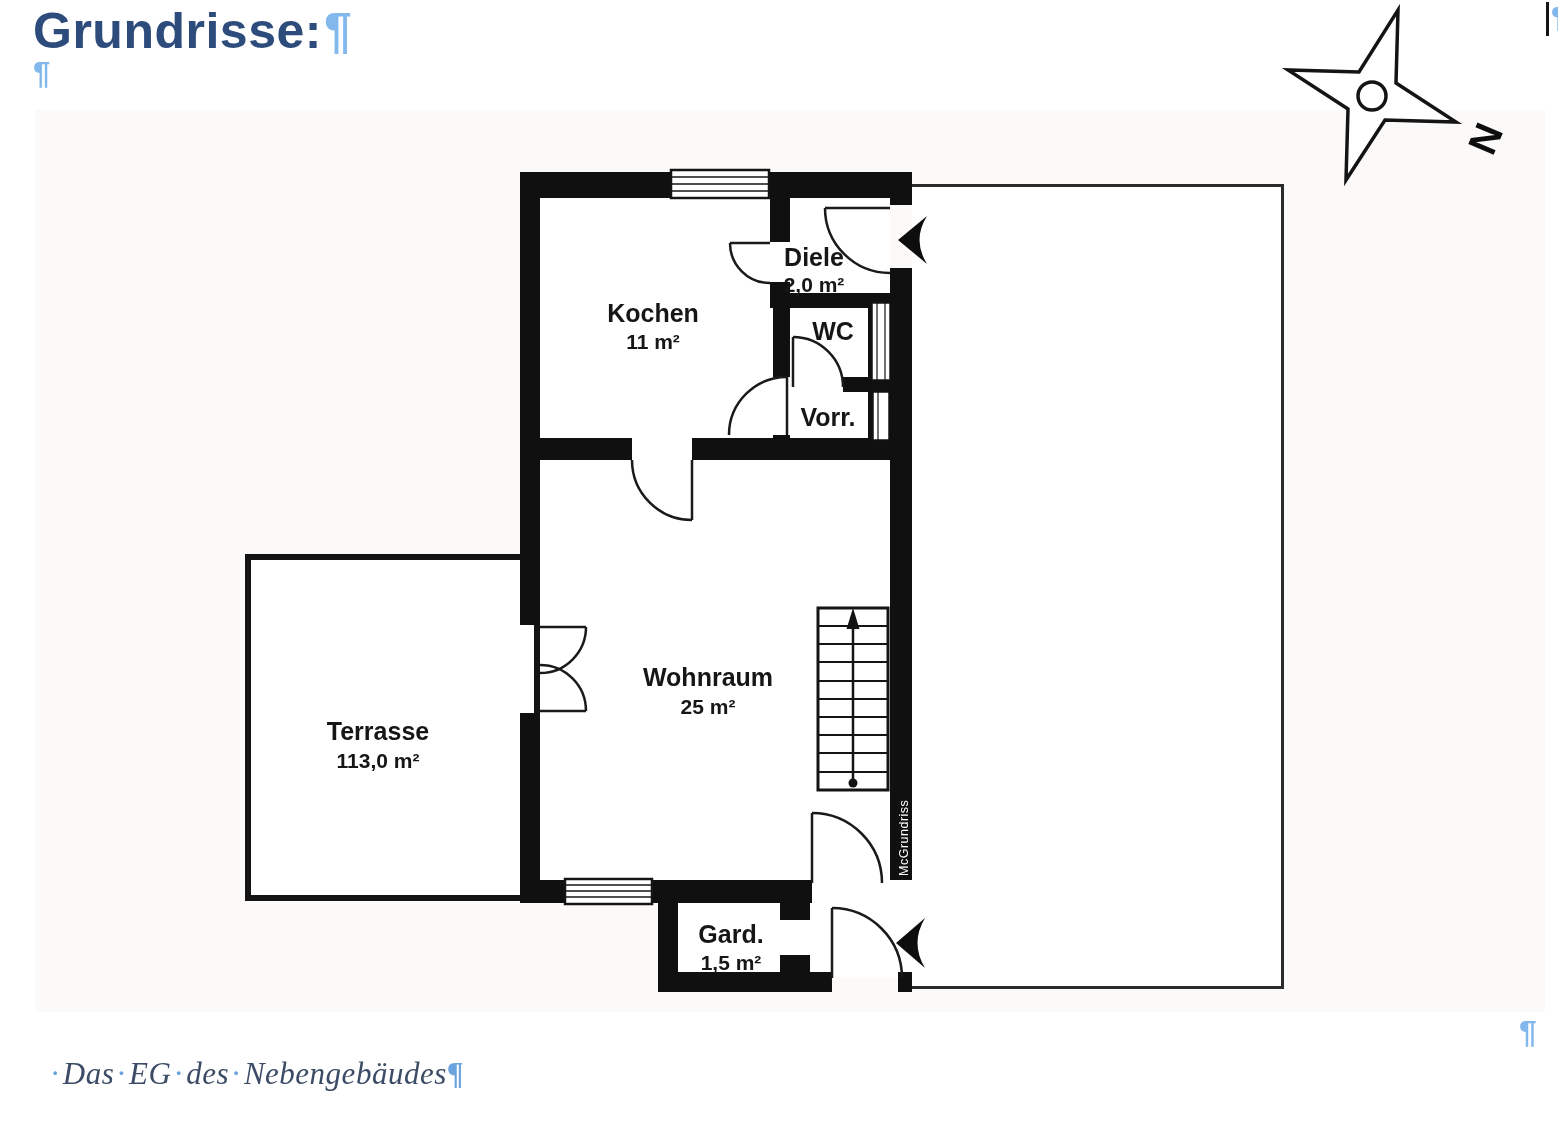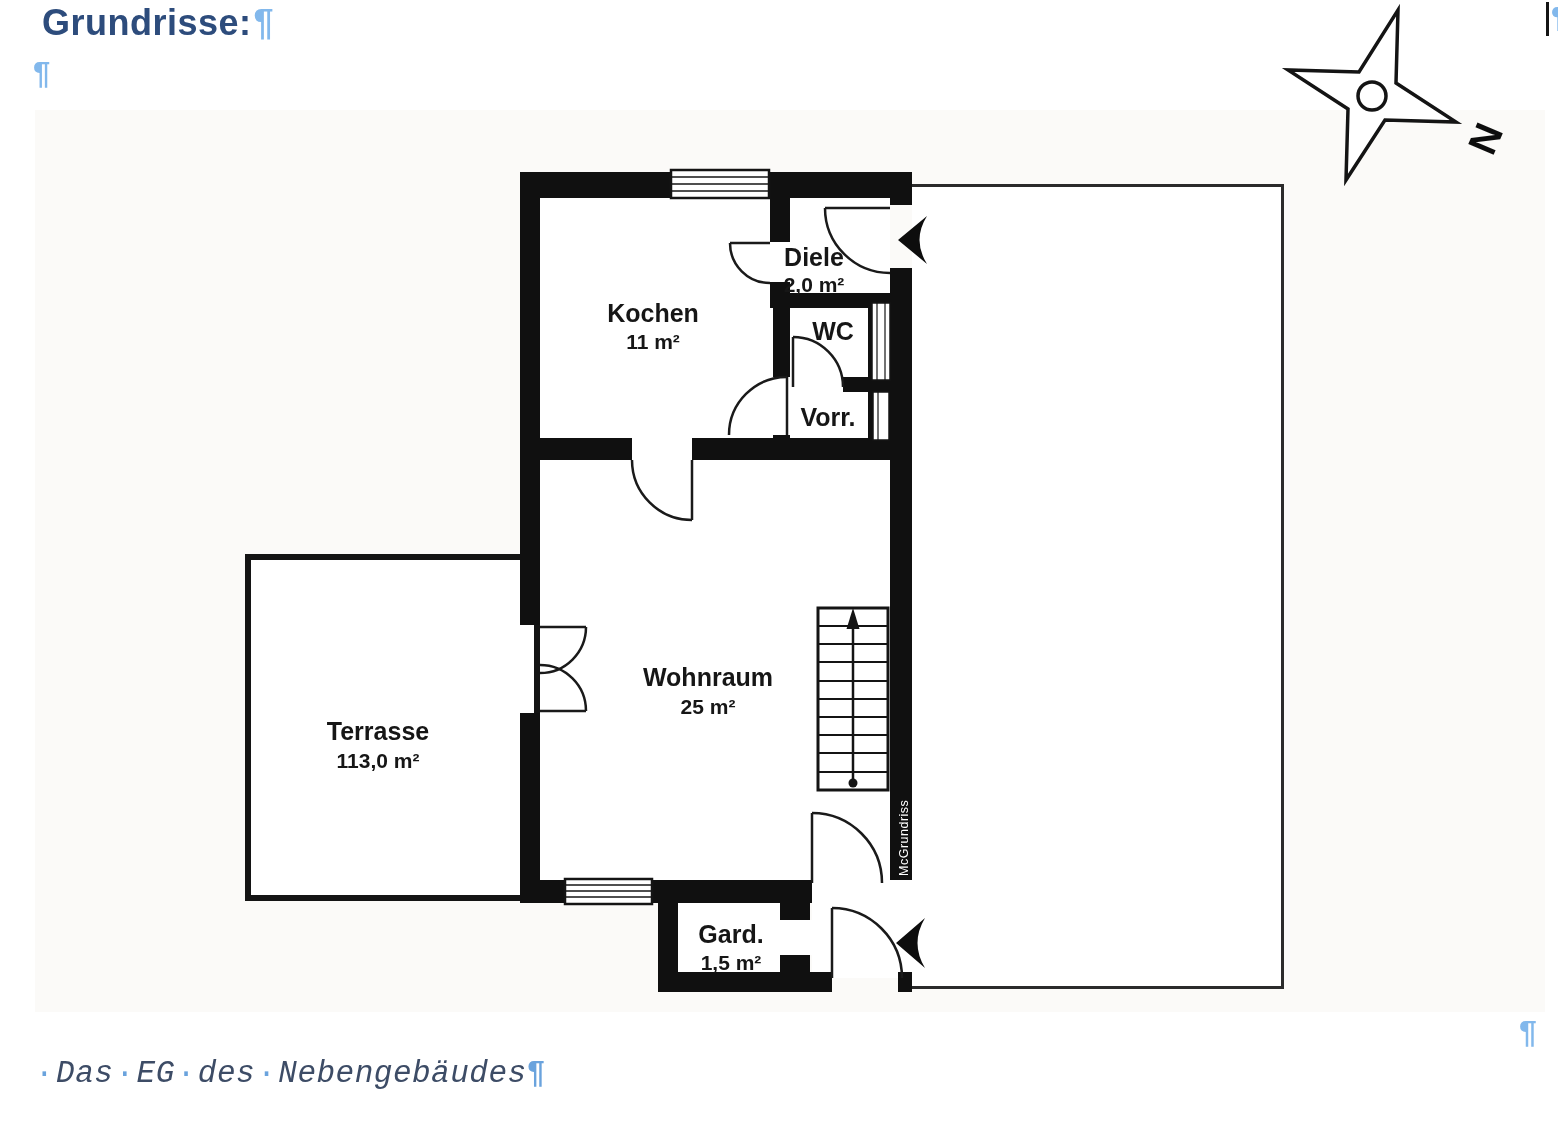--- a/index.html
+++ b/index.html
@@ -3,32 +3,32 @@
 <meta charset="utf-8">
 <style>
   html,body{margin:0;padding:0;}
   body{
     width:1558px;height:1126px;position:relative;overflow:hidden;
     background:#ffffff;
     font-family:"Liberation Sans", sans-serif;
   }
   .abs{position:absolute;}
   .heading{
-    left:42px;top:2px;
-    font-size:36px;font-weight:600;letter-spacing:.5px;
+    left:33px;top:2px;
+    font-size:50px;font-weight:600;letter-spacing:.5px;
     color:#2d4c7c;
   }
   .heading .mark{color:#82b8ec;font-weight:700;margin-left:2px;}
   .para-mark{
     left:33px;top:56px;
     font-size:31px;font-weight:700;color:#82b8ec;
   }
   .caption{
-    left:33px;top:1056px;
-    font-family:Liberation Mono, monospace;font-style:italic;
+    left:48px;top:1056px;
+    font-family:Liberation Serif, serif;font-style:italic;
     font-size:31px;color:#3d4c66;letter-spacing:.5px;text-align:center;
   }
   .caption .dot{color:#6aa3dd;font-style:normal;padding:0 2px;}
   .caption .mark{color:#6aa3dd;font-style:normal;font-weight:600;}
   .edge-mark-top{
     left:1543px;top:0px;width:15px;height:40px;overflow:hidden;
   }
   .edge-mark-top .bar{position:absolute;left:3px;top:2px;width:3px;height:34px;background:#141414;}
   .edge-mark-top .glyph{position:absolute;left:8px;top:0px;font-size:30px;font-weight:700;color:#82b8ec;}
   .edge-mark-bottom{

